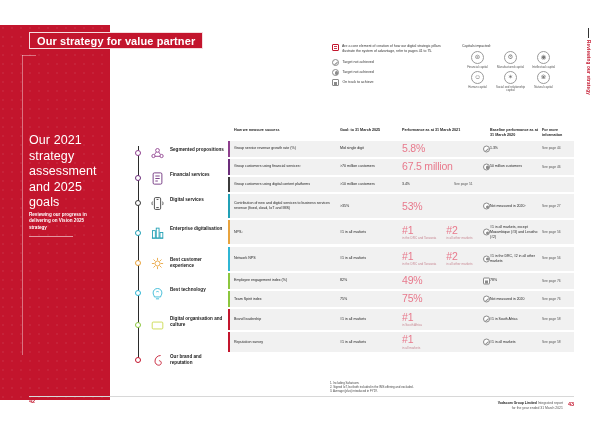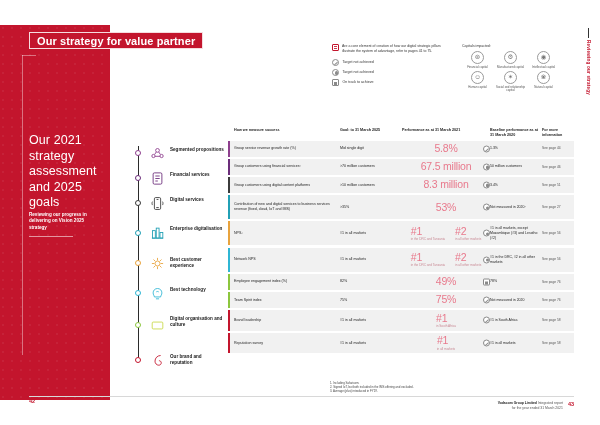--- a/index.html
+++ b/index.html
@@ -159,21 +159,21 @@
   }
 
   
   .table { position: absolute; left: 228px; top: 128px; width: 346px; }
   .thead { display: flex; padding-bottom: 3px; }
   .th {
     font-size: 3.7px; line-height: 4.8px; font-weight: 700; color: #1a1a1a;
   }
   .c1 { width: 112px; padding-left: 6px; }
   .c2 { width: 62px; }
-  .c3 { width: 88px; justify-content: center; }
+  .c3 { width: 88px; }
   .c4 { width: 52px; }
   .c5 { width: 32px; }
 
   .trow {
     display: flex; align-items: stretch;
     background: #f1f1f1;
     margin-bottom: 2.2px;
     min-height: 15px;
     position: relative;
   }
@@ -459,28 +459,20 @@
     </div>
 
     <div class="trow">
       <span class="bar" style="background:#3b3b3b"></span>
       <div class="cell c1">
           <span class="measure">Group customers using digital content platforms</span>
         </div>
       <div class="cell c2">
           <span class="goal">&gt;10 million customers</span>
         </div>
-      <div class="cell c3">
-          <div class="perf">
-            <div class="perf-block">
-              <span class="perf-big">8.3 million</span>
-            </div>
-          </div>
-        <span class="st st-half status-mark"></span>
-        </div>
       <div class="cell c4">
           <span class="baseline">3.4%</span>
         </div>
       <div class="cell c5">
           <span class="moreinfo">See page 51</span>
         </div>
     </div>
 
     <div class="trow" style="min-height:24px">
       <span class="bar" style="background:#21a0b5"></span>

